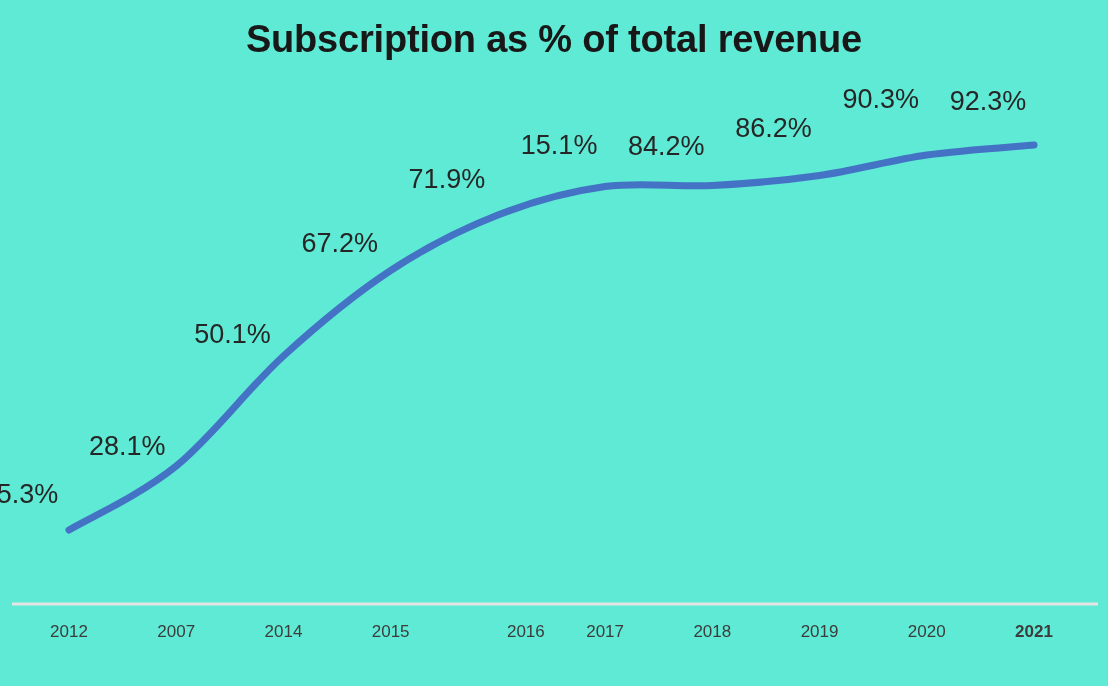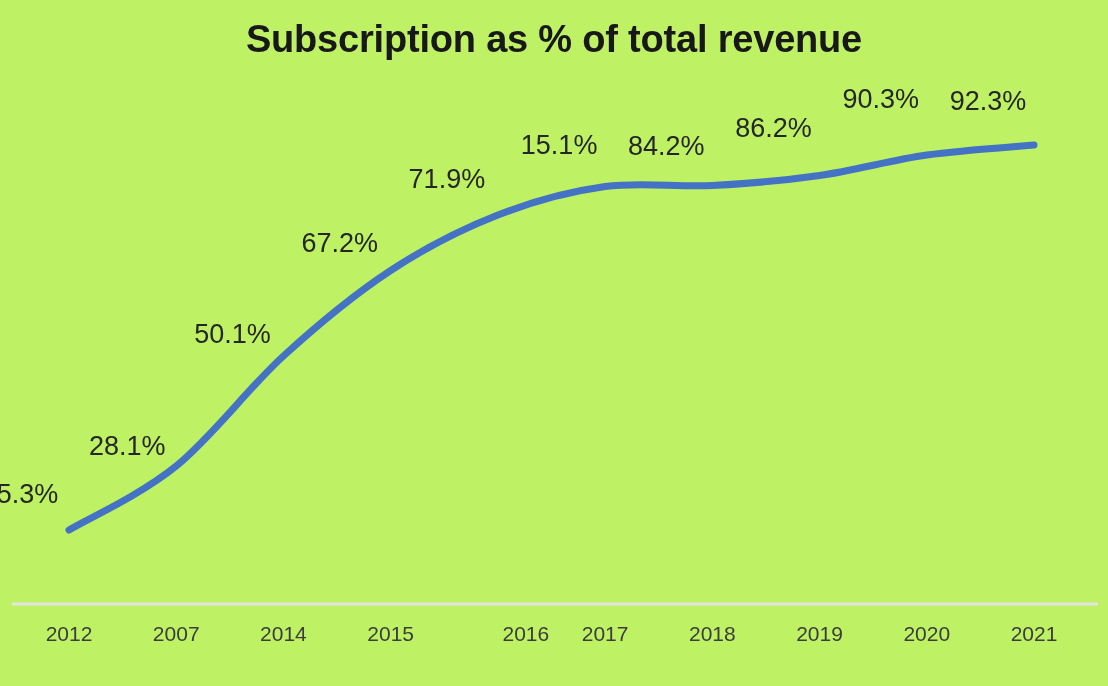--- a/index.html
+++ b/index.html
@@ -4,21 +4,21 @@
 <style>
   html, body {
     margin: 0;
     padding: 0;
     background: #ffffff;
   }
   #root {
     position: relative;
     width: 1108px;
     height: 686px;
-    background: #bef264;
+    background: #5eead4;
     overflow: hidden;
     font-family: "Liberation Sans", sans-serif;
   }
   #chart-title {
     position: absolute;
     left: 0;
     top: 18px;
     width: 1108px;
     text-align: center;
     font-family: "Liberation Sans", sans-serif;
@@ -46,21 +46,21 @@
     font-family: "Liberation Sans", sans-serif;
     font-size: 27px;
     font-weight: normal;
     color: #262626;
     white-space: nowrap;
     transform: translate(-50%, -50%);
   }
   .cat-label {
     position: absolute;
     font-family: "Liberation Sans", sans-serif;
-    font-size: 21px;
+    font-size: 17px;
     color: #3c3c3c;
     white-space: nowrap;
     transform: translateX(-50%);
     top: 622px;
   }
 </style>
 </head>
 <body>
 
 <div id="root">
@@ -87,16 +87,16 @@
   <div id="cat-labels">
       <div class="cat-label" style="left: 69px;">2012</div>
       <div class="cat-label" style="left: 176.222px;">2007</div>
       <div class="cat-label" style="left: 283.444px;">2014</div>
       <div class="cat-label" style="left: 390.667px;">2015</div>
       <div class="cat-label" style="left: 497.889px; margin-left: 28px;">2016</div>
       <div class="cat-label" style="left: 605.111px;">2017</div>
       <div class="cat-label" style="left: 712.333px;">2018</div>
       <div class="cat-label" style="left: 819.556px;">2019</div>
       <div class="cat-label" style="left: 926.778px;">2020</div>
-      <div class="cat-label" style="left: 1034px;">2021</div>
+      <div class="cat-label" style="left: 1034px; font-weight: bold;">2021</div>
     </div>
 
 </div>
 
 </body></html>

